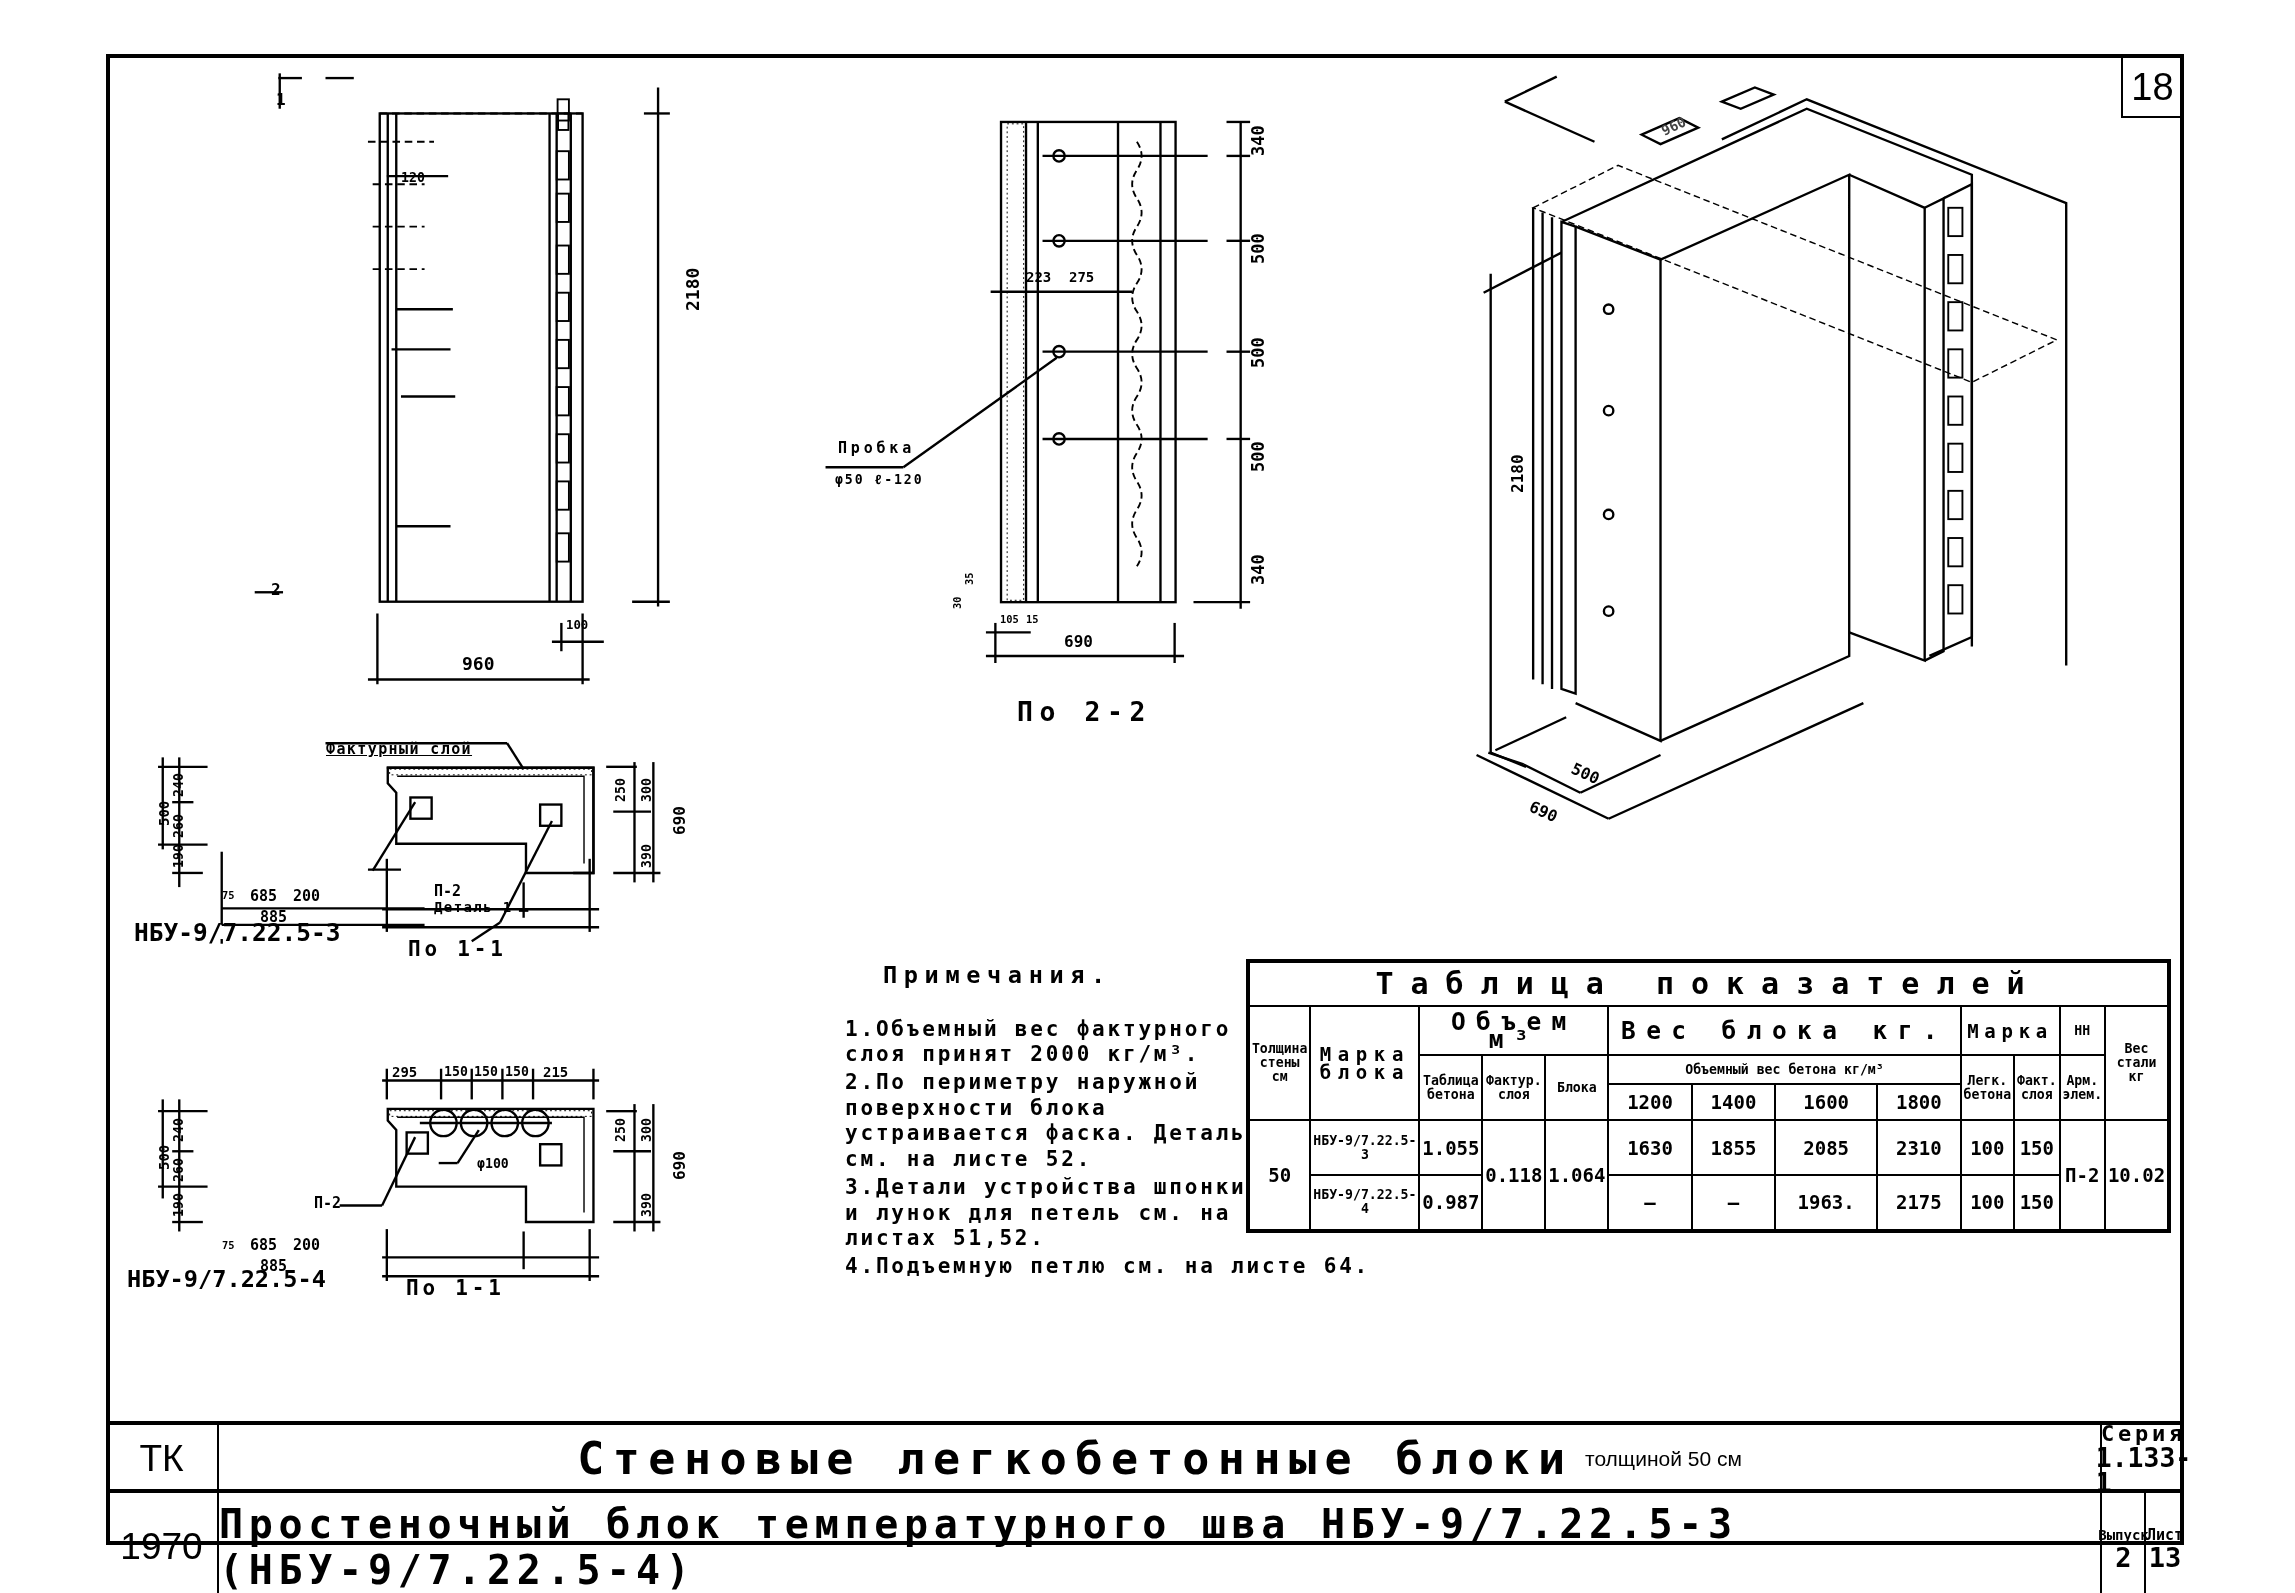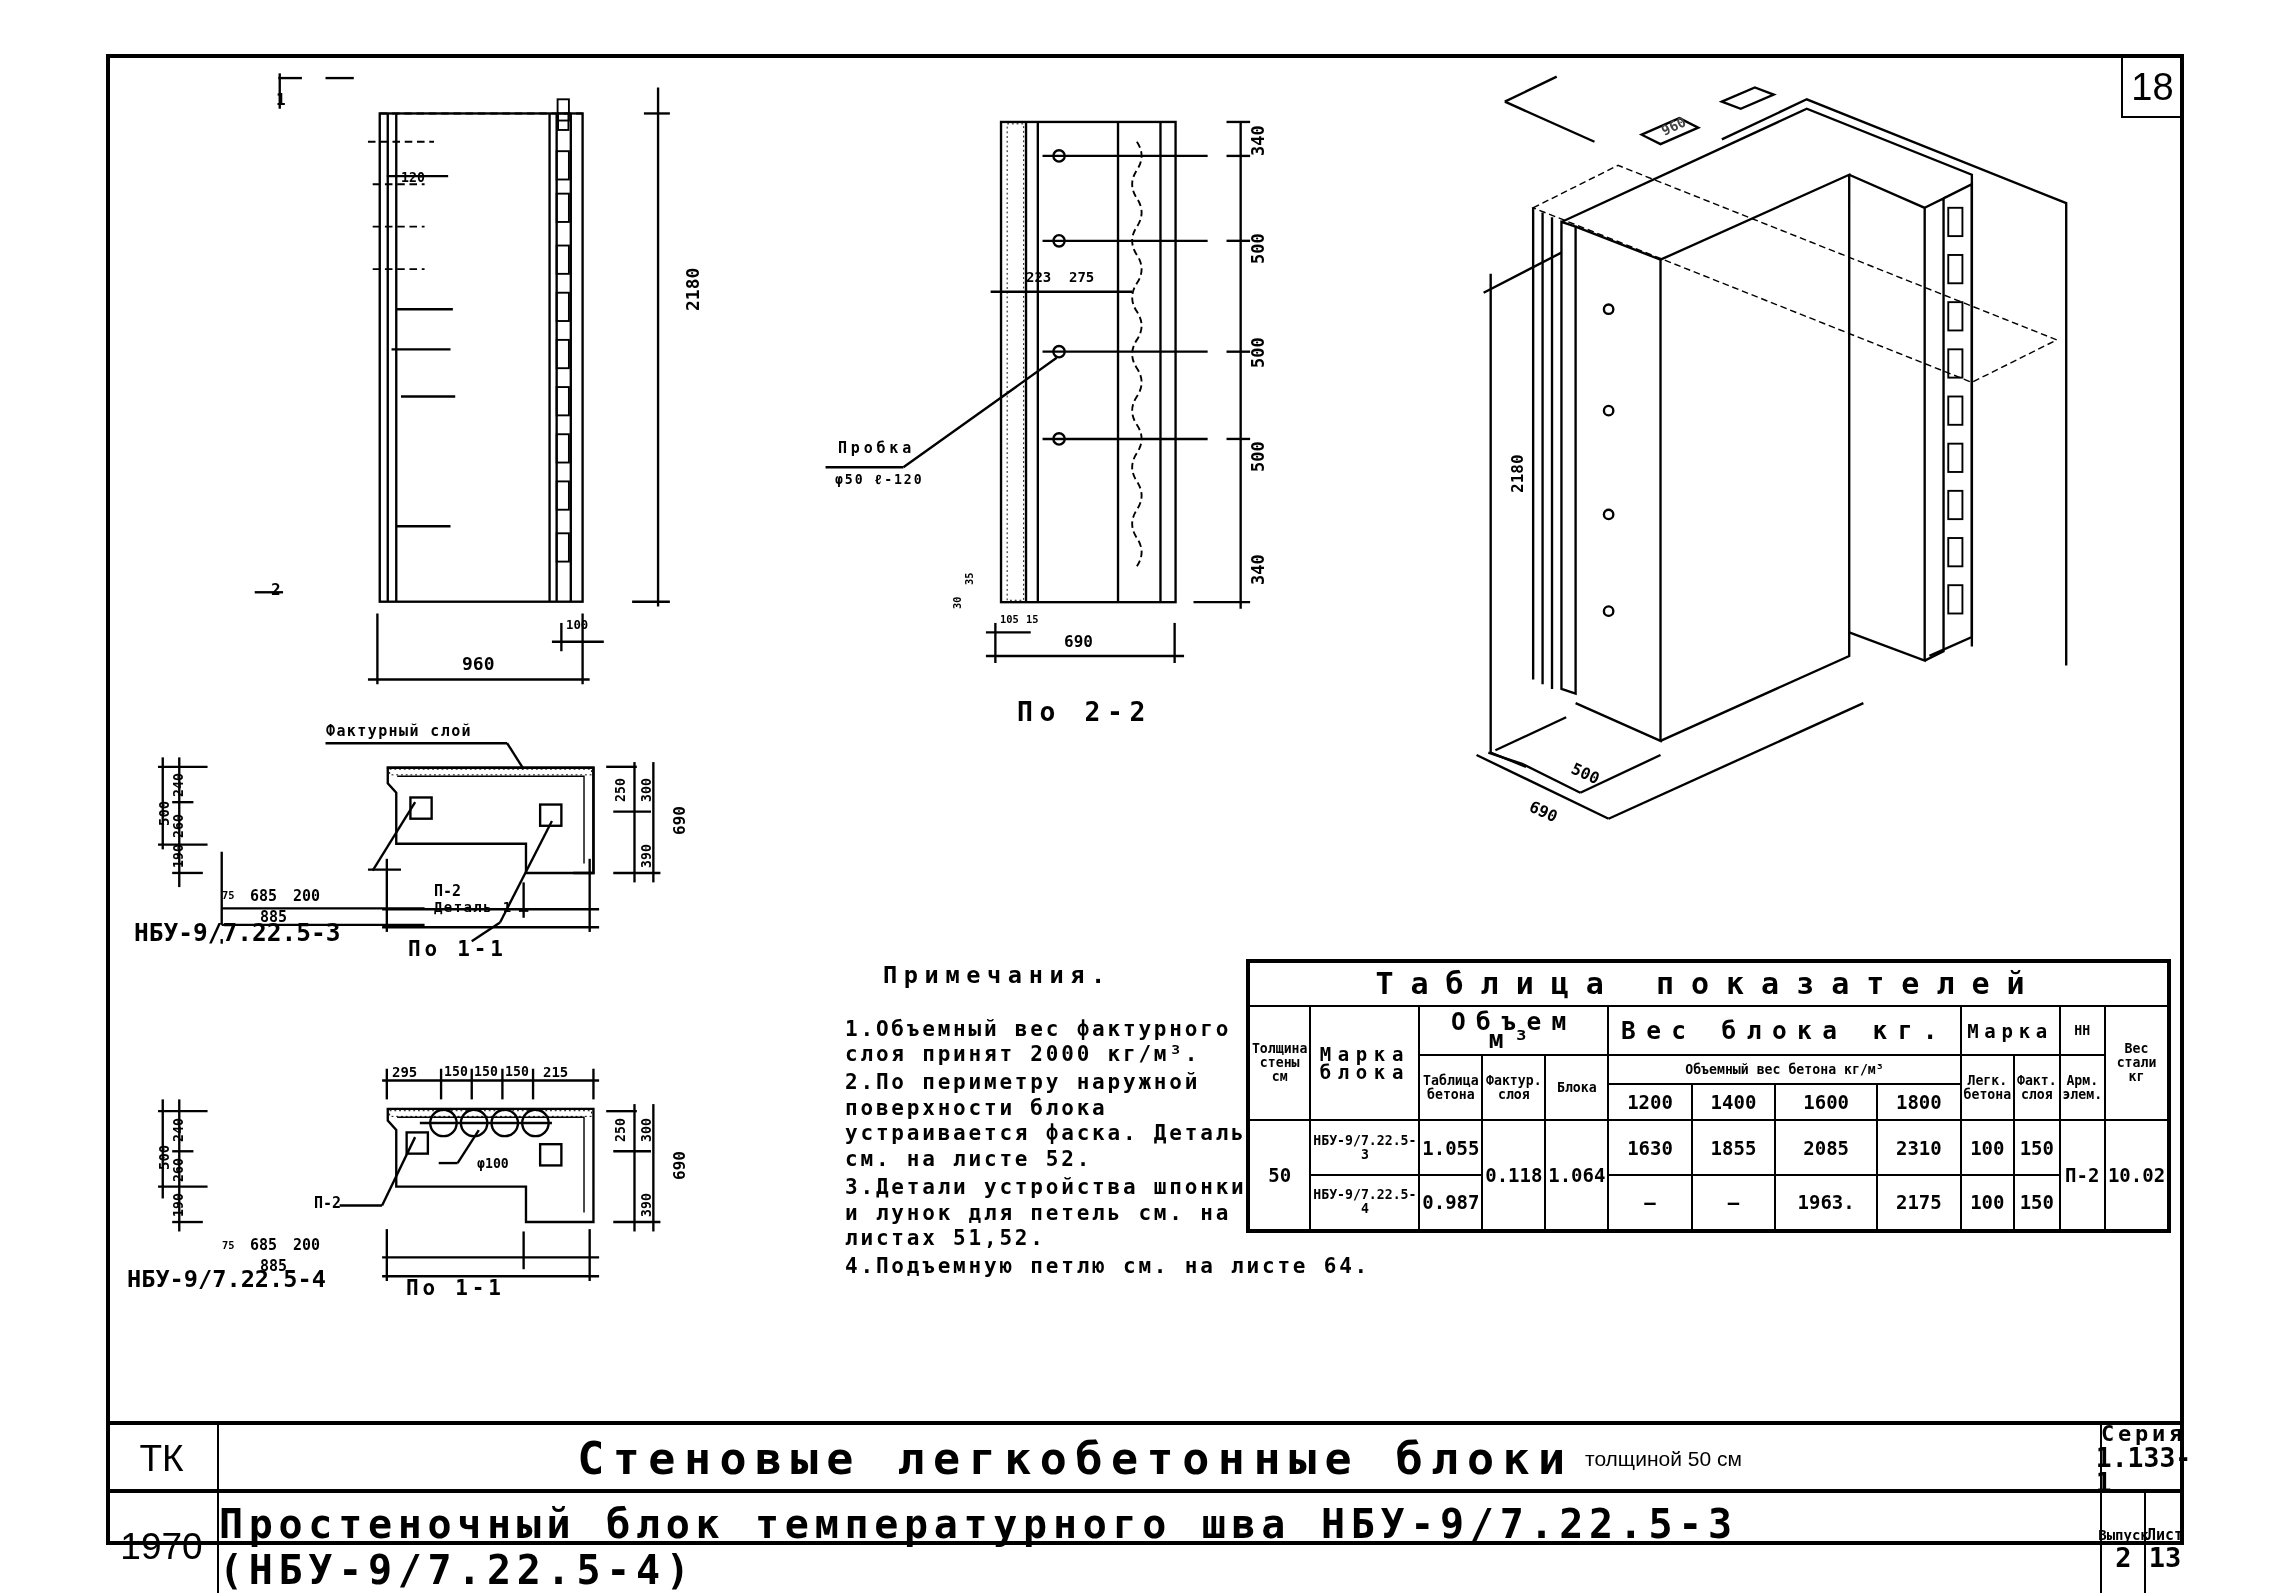--- a/index.html
+++ b/index.html
@@ -254,21 +254,21 @@
 <div class="txt" style="left:963px;top:585px;font-size:10.4px;transform:rotate(-90deg);transform-origin:left top;">35</div>
 <div class="txt" style="left:838px;top:439px;font-size:15px;letter-spacing:3.8px;">Пробка</div>
 <div class="txt" style="left:835px;top:472px;font-size:13.2px;letter-spacing:1.9px;">φ50 ℓ-120</div>
 <div class="txt" style="left:1017px;top:696px;font-size:26.4px;letter-spacing:6.6px;">По 2-2</div>
 
 <div class="txt" style="left:1508px;top:493px;font-size:16px;transform:rotate(-90deg);transform-origin:left top;">2180</div>
 <div class="txt" style="left:1571px;top:764px;font-size:16px;transform:rotate(25deg);">500</div>
 <div class="txt" style="left:1529px;top:802px;font-size:16px;transform:rotate(25deg);">690</div>
 <div class="txt" style="left:1661px;top:118px;font-size:14px;transform:rotate(-25deg);color:#444;">960</div>
 
-<div class="txt" style="left:326px;top:722px;font-size:15px;letter-spacing:1.4px;">Фактурный слой</div>
+<div class="txt" style="left:326px;top:740px;font-size:15px;letter-spacing:1.4px;text-decoration:underline;">Фактурный слой</div>
 <div class="txt" style="left:156px;top:826px;font-size:14px;transform:rotate(-90deg);transform-origin:left top;">500</div>
 <div class="txt" style="left:171px;top:797px;font-size:13.2px;transform:rotate(-90deg);transform-origin:left top;">240</div>
 <div class="txt" style="left:171px;top:838px;font-size:13.2px;transform:rotate(-90deg);transform-origin:left top;">260</div>
 <div class="txt" style="left:171px;top:868px;font-size:13.2px;transform:rotate(-90deg);transform-origin:left top;">190</div>
 <div class="txt" style="left:613px;top:802px;font-size:13.2px;transform:rotate(-90deg);transform-origin:left top;">250</div>
 <div class="txt" style="left:639px;top:802px;font-size:13.2px;transform:rotate(-90deg);transform-origin:left top;">300</div>
 <div class="txt" style="left:639px;top:868px;font-size:13.2px;transform:rotate(-90deg);transform-origin:left top;">390</div>
 <div class="txt" style="left:670px;top:835px;font-size:16px;transform:rotate(-90deg);transform-origin:left top;">690</div>
 <div class="txt" style="left:222px;top:889px;font-size:10.4px;">75</div>
 <div class="txt" style="left:250px;top:887px;font-size:15px;">685</div>

